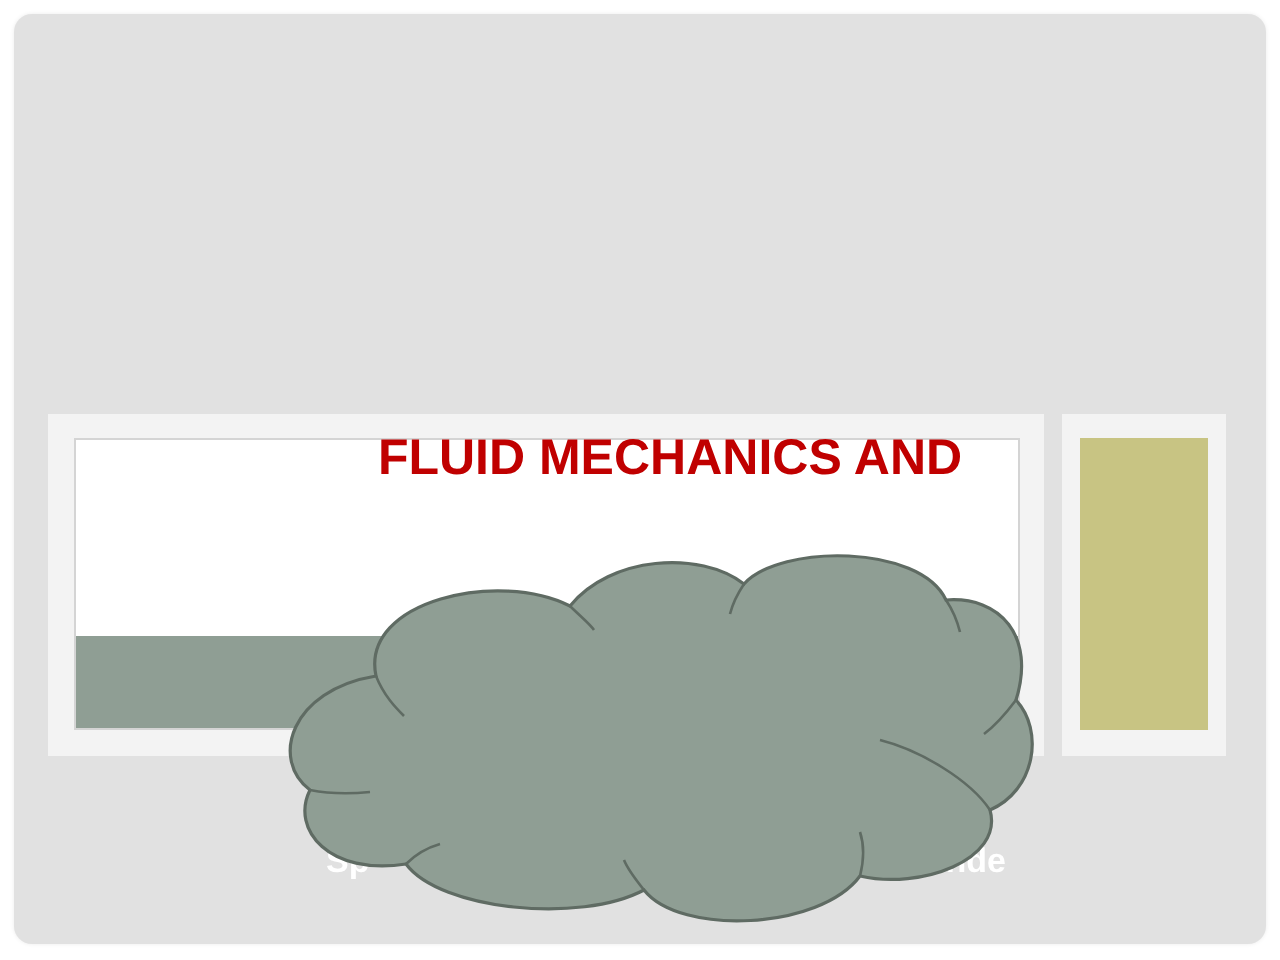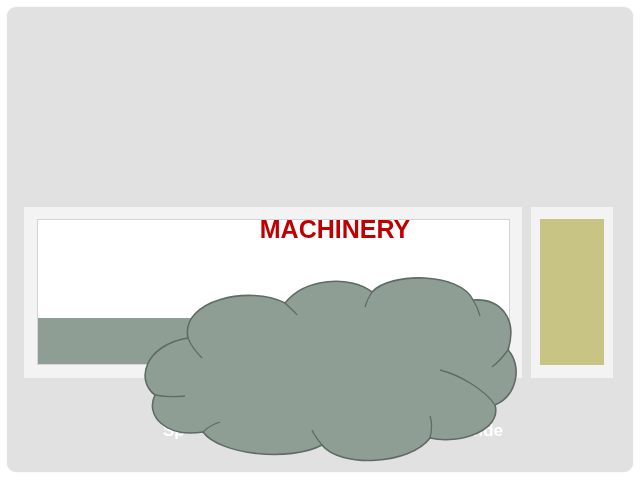--- a/index.html
+++ b/index.html
@@ -105,21 +105,21 @@
 <div class="slide"></div>
 
 <div class="title-frame"></div>
 <div class="title-inner"></div>
 <div class="title-bar"></div>
 
 <div class="side-frame"></div>
 <div class="side-accent"></div>
 
 <div class="title-text">
-  <div>MACHINERY</div>
+  <div>FLUID MECHANICS AND</div>
 </div>
 
 <div class="subtitle-text">
   <span>Sp</span>
   <span>ende</span>
 </div>
 
 <svg class="cloud" viewBox="0 0 380 196" xmlns="http://www.w3.org/2000/svg">
   <path d="M 48 68
            C 40 30, 110 15, 145 33

